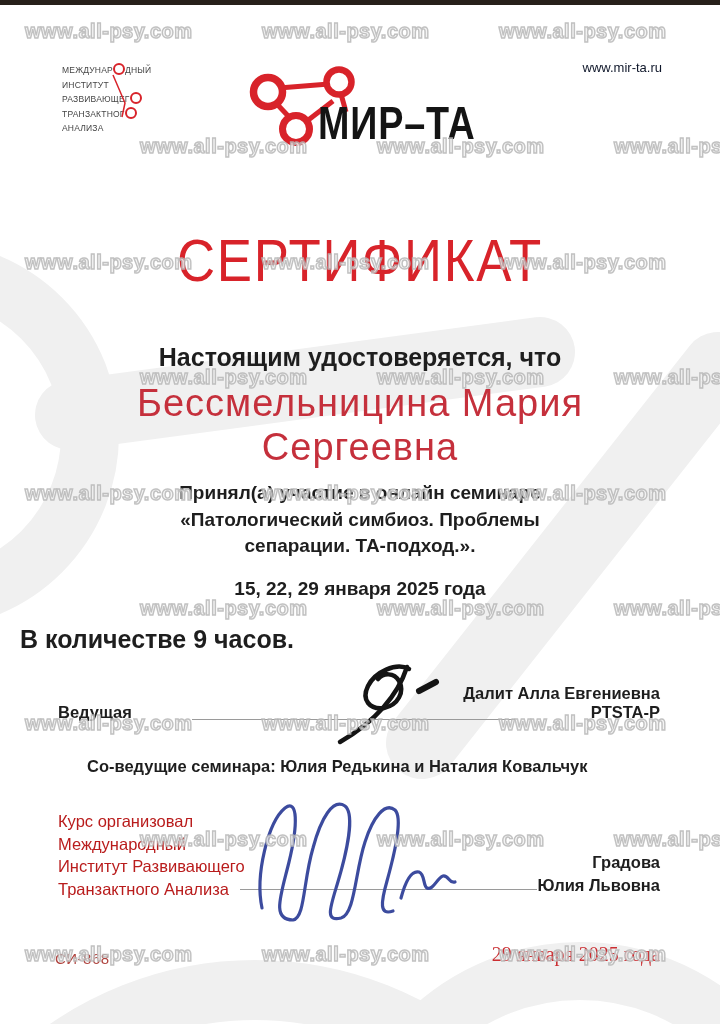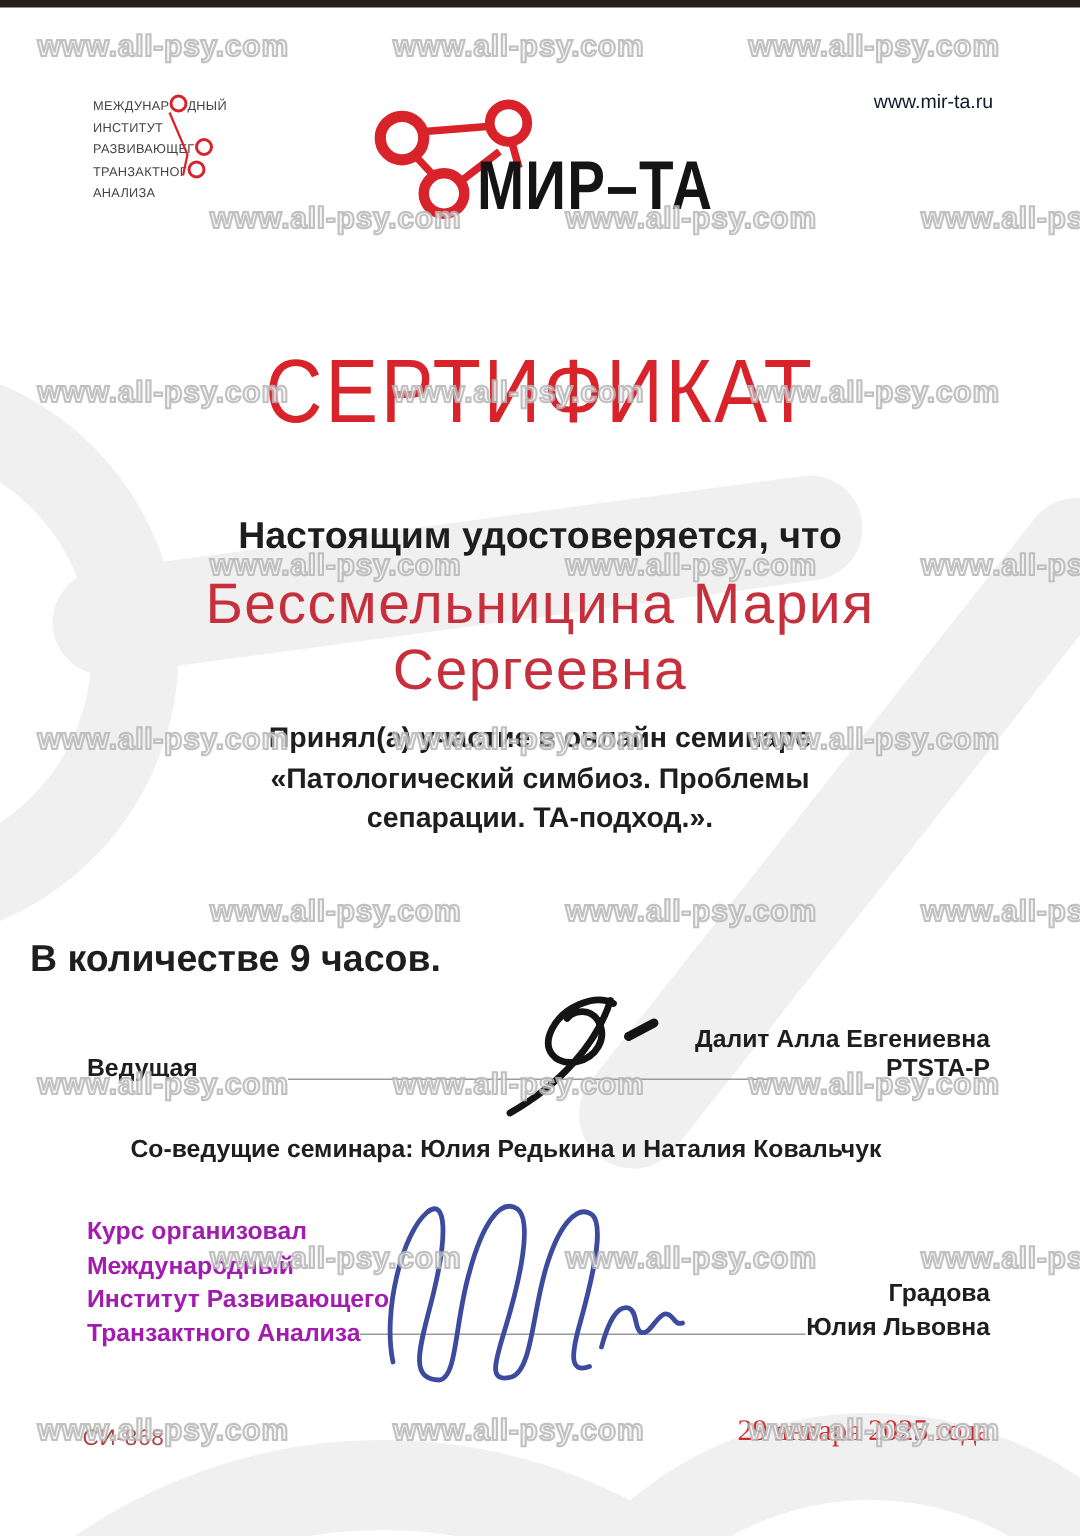--- a/index.html
+++ b/index.html
@@ -34,21 +34,21 @@
   .dates{left:0;right:0;top:578px;text-align:center;z-index:10;font-size:19px;font-weight:700;color:#1e1e1e;}
   .hours{left:0;right:0;top:625px;text-align:left;z-index:10;font-size:25px;font-weight:700;color:#1e1e1e;padding-left:20px;}
   
   .lead-role{left:58px;top:703px;z-index:10;font-size:16.5px;font-weight:700;color:#1e1e1e;}
   .sig-line{height:1px;background:#9a9a9a;z-index:9;}
   .line1{left:192px;top:719px;width:323px;}
   .line2{left:240px;top:889px;width:297px;}
   .lead-name{right:60px;top:684px;z-index:10;text-align:right;font-size:16.5px;font-weight:700;
     color:#1e1e1e;line-height:18.5px;}
   .cohosts{left:58px;top:757px;z-index:10;font-size:16.5px;font-weight:700;color:#1e1e1e;margin-left:29px;}
-  .org-block{left:58px;top:810px;z-index:10;font-size:16.5px;font-weight:700;color:#a21caf;line-height:22.5px;}
+  .org-block{left:58px;top:810px;z-index:10;font-size:16.5px;font-weight:400;color:#b91c1c;line-height:22.5px;}
   .org-signer{right:60px;top:851px;z-index:10;text-align:right;font-size:16.5px;font-weight:700;
     color:#1e1e1e;line-height:23px;}
   .sig-black{left:320px;top:645px;z-index:12;}
   .sig-blue{left:235px;top:790px;z-index:12;}
   
   .cert-num{left:55px;top:950px;z-index:10;font-size:15px;color:#b04540;letter-spacing:.5px;}
   .cert-date{right:60px;top:943px;z-index:10;font-size:20px;color:#cb2d31;
     font-family:"Liberation Serif",serif;}
   
   .watermark{position:absolute;z-index:40;font-weight:700;font-size:20px;letter-spacing:.5px;
@@ -101,20 +101,21 @@
   <div class="abs intro">Настоящим удостоверяется, что</div>
   <div class="abs name">
     <div>Бессмельницина Мария</div>
     <div>Сергеевна</div>
   </div>
   <div class="abs course">
     <div>Принял(а) участие в онлайн семинаре</div>
     <div>«Патологический симбиоз. Проблемы</div>
     <div>сепарации. ТА-подход.».</div>
   </div>
+  <div class="abs dates">15, 22, 29 января 2025 года</div>
   <div class="abs hours">В количестве 9 часов.</div>
 
   <div class="abs lead-role">Ведущая</div>
   <div class="abs sig-line line1"></div>
   <svg class="abs sig-black" width="150" height="110" viewBox="0 0 150 110">
     <g stroke="#141414" fill="none" stroke-linecap="round" stroke-linejoin="round">
       <path d="M89,24 C76,17 55,27 48,41 C41,55 50,65 64,63 C78,60 85,47 79,36 C74,27 63,28 58,34" stroke-width="4.5"></path>
       <path d="M87,22 C78,50 55,77 20,97" stroke-width="4.5"></path>
       <path d="M99,46 L116,37" stroke-width="6"></path>
     </g>

